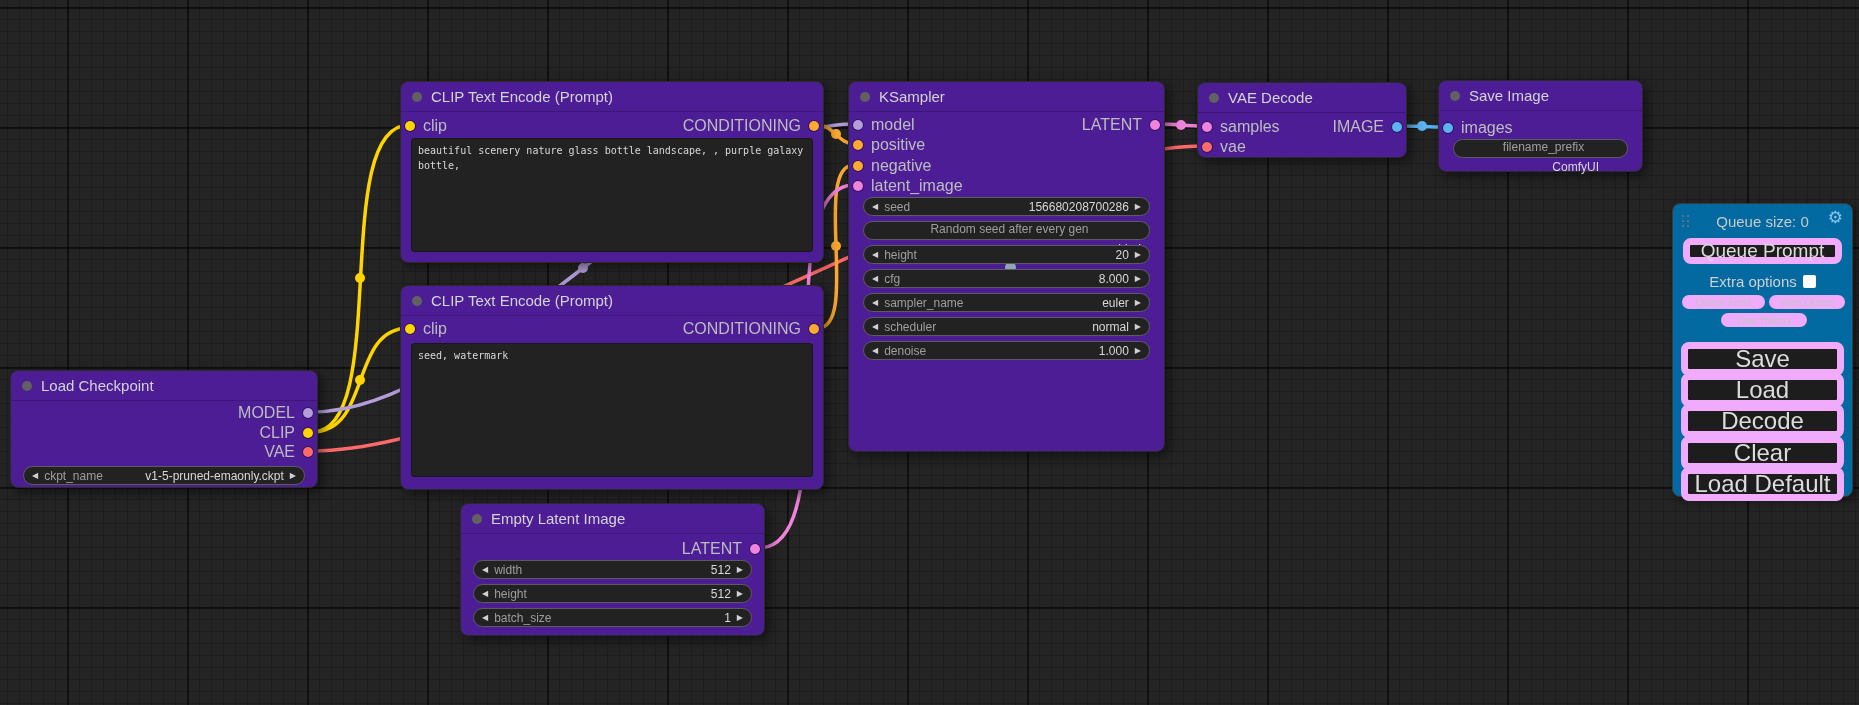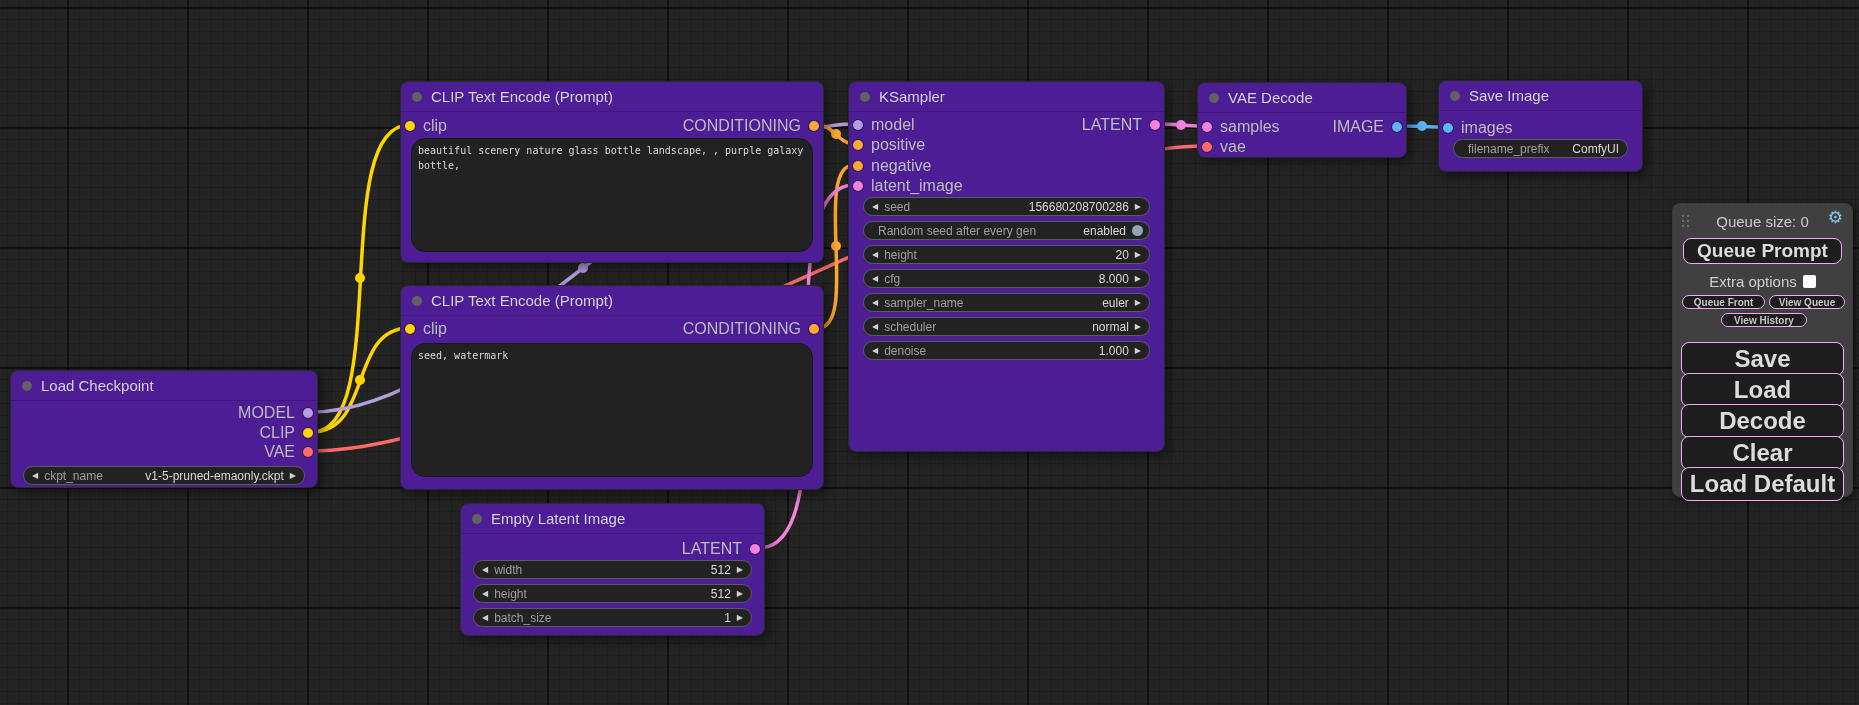--- a/index.html
+++ b/index.html
@@ -34,41 +34,41 @@
   }
   .sin  { display:flex; align-items:center; gap:8px; padding-left:4px; }
   .sout { display:flex; align-items:center; gap:8px; padding-right:4px; margin-left:auto; }
   .sdot { width:10px; height:10px; border-radius:50%; flex:none; box-shadow:0 0 0 1px rgba(0,0,0,0.35); }
   .widget {
     position:absolute; height:19px; background:#222222;
     border:1px solid #5c5c5c; border-radius:10px;
     display:flex; align-items:center; gap:6px; padding:0 8px;
     font-size:12px; color:#9f9f9f;
   }
-  .widget.noarrow { padding-left:14px; }
+  .widget.noarrow { padding-left:14px;flex-direction:column; }
   .warrow { font-size:8px; color:#d0d0d0; line-height:1; flex:none; }
   .wvalue { margin-left:auto; color:#d8d8d8; }
   .toggle { width:11px; height:11px; border-radius:50%; flex:none; margin-right:-2px; }
   .ta {
-    position:absolute; background:#222222; border:1px solid #181818; border-radius:14px;
+    position:absolute; background:#222222; border:1px solid #181818; border-radius:3px;
     font-family:"DejaVu Sans Mono", monospace; font-size:10px; line-height:1.5;
     color:#d8d8d8; padding:4px 6px; white-space:pre-wrap; overflow:hidden;
   }
   .qpanel {
     position:absolute; left:1672px; top:203px; width:181px; height:294px; z-index:3;
-    background:#404040; border:1px solid #3a3a3a; border-radius:8px;
+    background:#0369a1; border:1px solid #3a3a3a; border-radius:8px;
     box-shadow:3px 3px 10px rgba(0,0,0,0.5);
   }
   .qtitle { position:absolute; top:9px; left:0; right:0; text-align:center; font-size:15px; color:#c9c9c9; }
   .qhandle { position:absolute; left:9px; top:11px; display:grid; grid-template-columns:repeat(2,5px); grid-auto-rows:5px; }
   .qhandle i { width:2px; height:2px; background:#7a7a7a; border-radius:50%; }
   .qgear { position:absolute; right:9px; top:5px; font-size:17px; line-height:1; }
   .qbtn {
-    position:absolute; background:#1d1d1d; border:1px solid #f0abfc; border-radius:8px;
-    color:#dcdcdc; display:flex; align-items:center; justify-content:center; cursor:pointer;font-weight:bold;
+    position:absolute; background:#1d1d1d; border:7px solid #f0abfc; border-radius:8px;
+    color:#dcdcdc; display:flex; align-items:center; justify-content:center; cursor:pointer;
   }
   .qbtn.primary { left:10px; right:10px; top:34px; height:26px; font-size:19px; }
   .qbtn.big { left:8px; right:8px; height:34px; font-size:24px; }
   .qbtn.small { height:14px; font-size:10px; color:#c4c4c4; border-radius:8px; }
   .extra {
     position:absolute; top:68px; left:0; right:0; height:18px;
     display:flex; align-items:center; justify-content:center; gap:6px;
     font-size:15px; color:#cfcfcf;
   }
   .checkbox { width:13px; height:13px; border-radius:2px; }
@@ -303,21 +303,21 @@
     <span>Save Image</span>
   </div>
   <div class="srow" style="top:37px">
     <div class="sin">
       <span class="sdot" style="background: rgb(92, 178, 242);"></span>
       <span>images</span>
     </div>
   </div>
   <div class="widget noarrow" style="top:58px;left:14px;right:14px">
     <span>filename_prefix</span>
-    <span class="wvalue" style="margin-right:0">ComfyUI</span>
+    <span class="wvalue" style="margin-right:20px">ComfyUI</span>
   </div>
 </div>
 
 <div class="qpanel">
   <div class="qhandle">
     <i></i>
       <i></i>
       <i></i>
       <i></i>
       <i></i>

